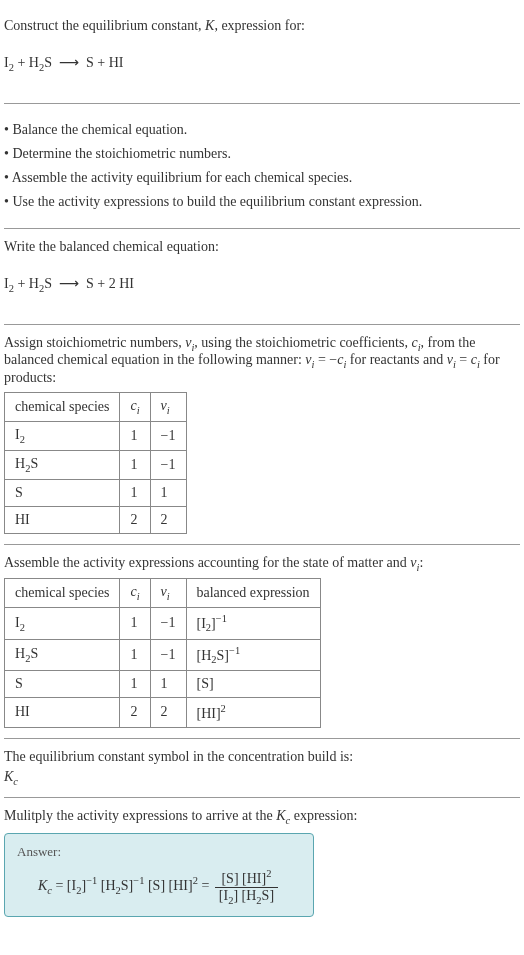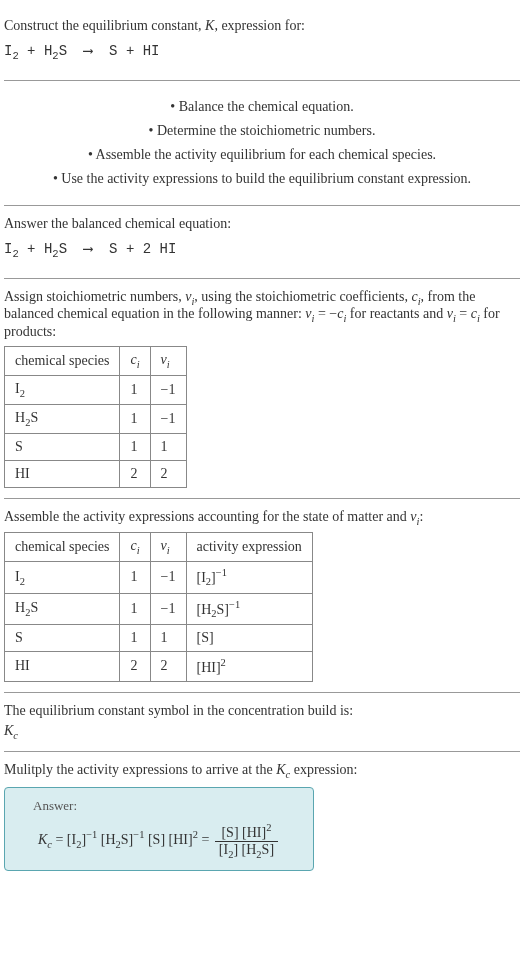--- a/index.html
+++ b/index.html
@@ -11,29 +11,29 @@
       width: 524px;
       padding: 8px 4px;
     }
     .section {
       border-bottom: 1px solid #999;
       padding: 10px 0;
     }
     .section:last-child { border-bottom: none; }
     .prompt-line { margin-bottom: 2px; }
     .equation {
-      font-family: Liberation Mono, monospace;
-      margin: 8px 0;
+      font-family: Liberation Serif, serif;
+      margin: 20px 0;
     }
     sub { font-size: 0.75em; vertical-align: sub; }
     sup { font-size: 0.75em; vertical-align: super; }
     .italic { font-style: italic; }
     .bullet-list { list-style: none; margin-top: 4px; }
     .bullet-list li::before { content: "• "; }
-    .bullet-list li { margin: 8px 0; text-align: center; }
+    .bullet-list li { margin: 8px 0; }
     table.data {
       border-collapse: collapse;
       margin-top: 6px;
     }
     table.data td, table.data th {
       border: 1px solid #888;
       padding: 5px 10px;
       text-align: left;
       font-weight: normal;
     }
@@ -47,21 +47,20 @@
       border-radius: 4px;
       padding: 10px 12px;
       margin-top: 8px;
       display: inline-block;
       min-width: 310px;
     }
     .answer-label {
       color: #555;
       font-size: 13px;
       margin-bottom: 8px;
-      margin-left: 16px;
     }
     .frac {
       display: inline-block;
       vertical-align: middle;
       text-align: center;
       margin: 0 2px;
     }
     .frac .num {
       display: block;
       border-bottom: 1px solid #333;
@@ -93,21 +92,21 @@
 <div class="section">
   <ul class="bullet-list">
     <li>Balance the chemical equation.</li>
     <li>Determine the stoichiometric numbers.</li>
     <li>Assemble the activity equilibrium for each chemical species.</li>
     <li>Use the activity expressions to build the equilibrium constant expression.</li>
   </ul>
 </div>
 
 <div class="section">
-  <div>Answer the balanced chemical equation:</div>
+  <div>Write the balanced chemical equation:</div>
   <div class="equation">I<sub>2</sub> + H<sub>2</sub>S &nbsp;⟶&nbsp; S + 2 HI</div>
 </div>
 
 <div class="section">
   <div>Assign stoichiometric numbers, <span class="italic">ν<sub>i</sub></span>, using the stoichiometric coefficients, <span class="italic">c<sub>i</sub></span>, from the balanced chemical equation in the following manner: <span class="italic">ν<sub>i</sub></span> = −<span class="italic">c<sub>i</sub></span> for reactants and <span class="italic">ν<sub>i</sub></span> = <span class="italic">c<sub>i</sub></span> for products:</div>
   <table class="data">
     <tbody>
         <tr>
       <th>chemical species</th>
       <th><span class="italic">c<sub>i</sub></span></th>
@@ -138,21 +137,21 @@
 </div>
 
 <div class="section">
   <div>Assemble the activity expressions accounting for the state of matter and <span class="italic">ν<sub>i</sub></span>:</div>
   <table class="data">
     <tbody>
         <tr>
       <th>chemical species</th>
       <th><span class="italic">c<sub>i</sub></span></th>
       <th><span class="italic">ν<sub>i</sub></span></th>
-      <th>activity expression</th>
+      <th>balanced expression</th>
     </tr>
     <tr>
       <td>I<sub>2</sub></td>
       <td>1</td>
       <td>−1</td>
       <td>[I<sub>2</sub>]<sup>−1</sup></td>
     </tr>
     <tr>
       <td>H<sub>2</sub>S</td>
       <td>1</td>

